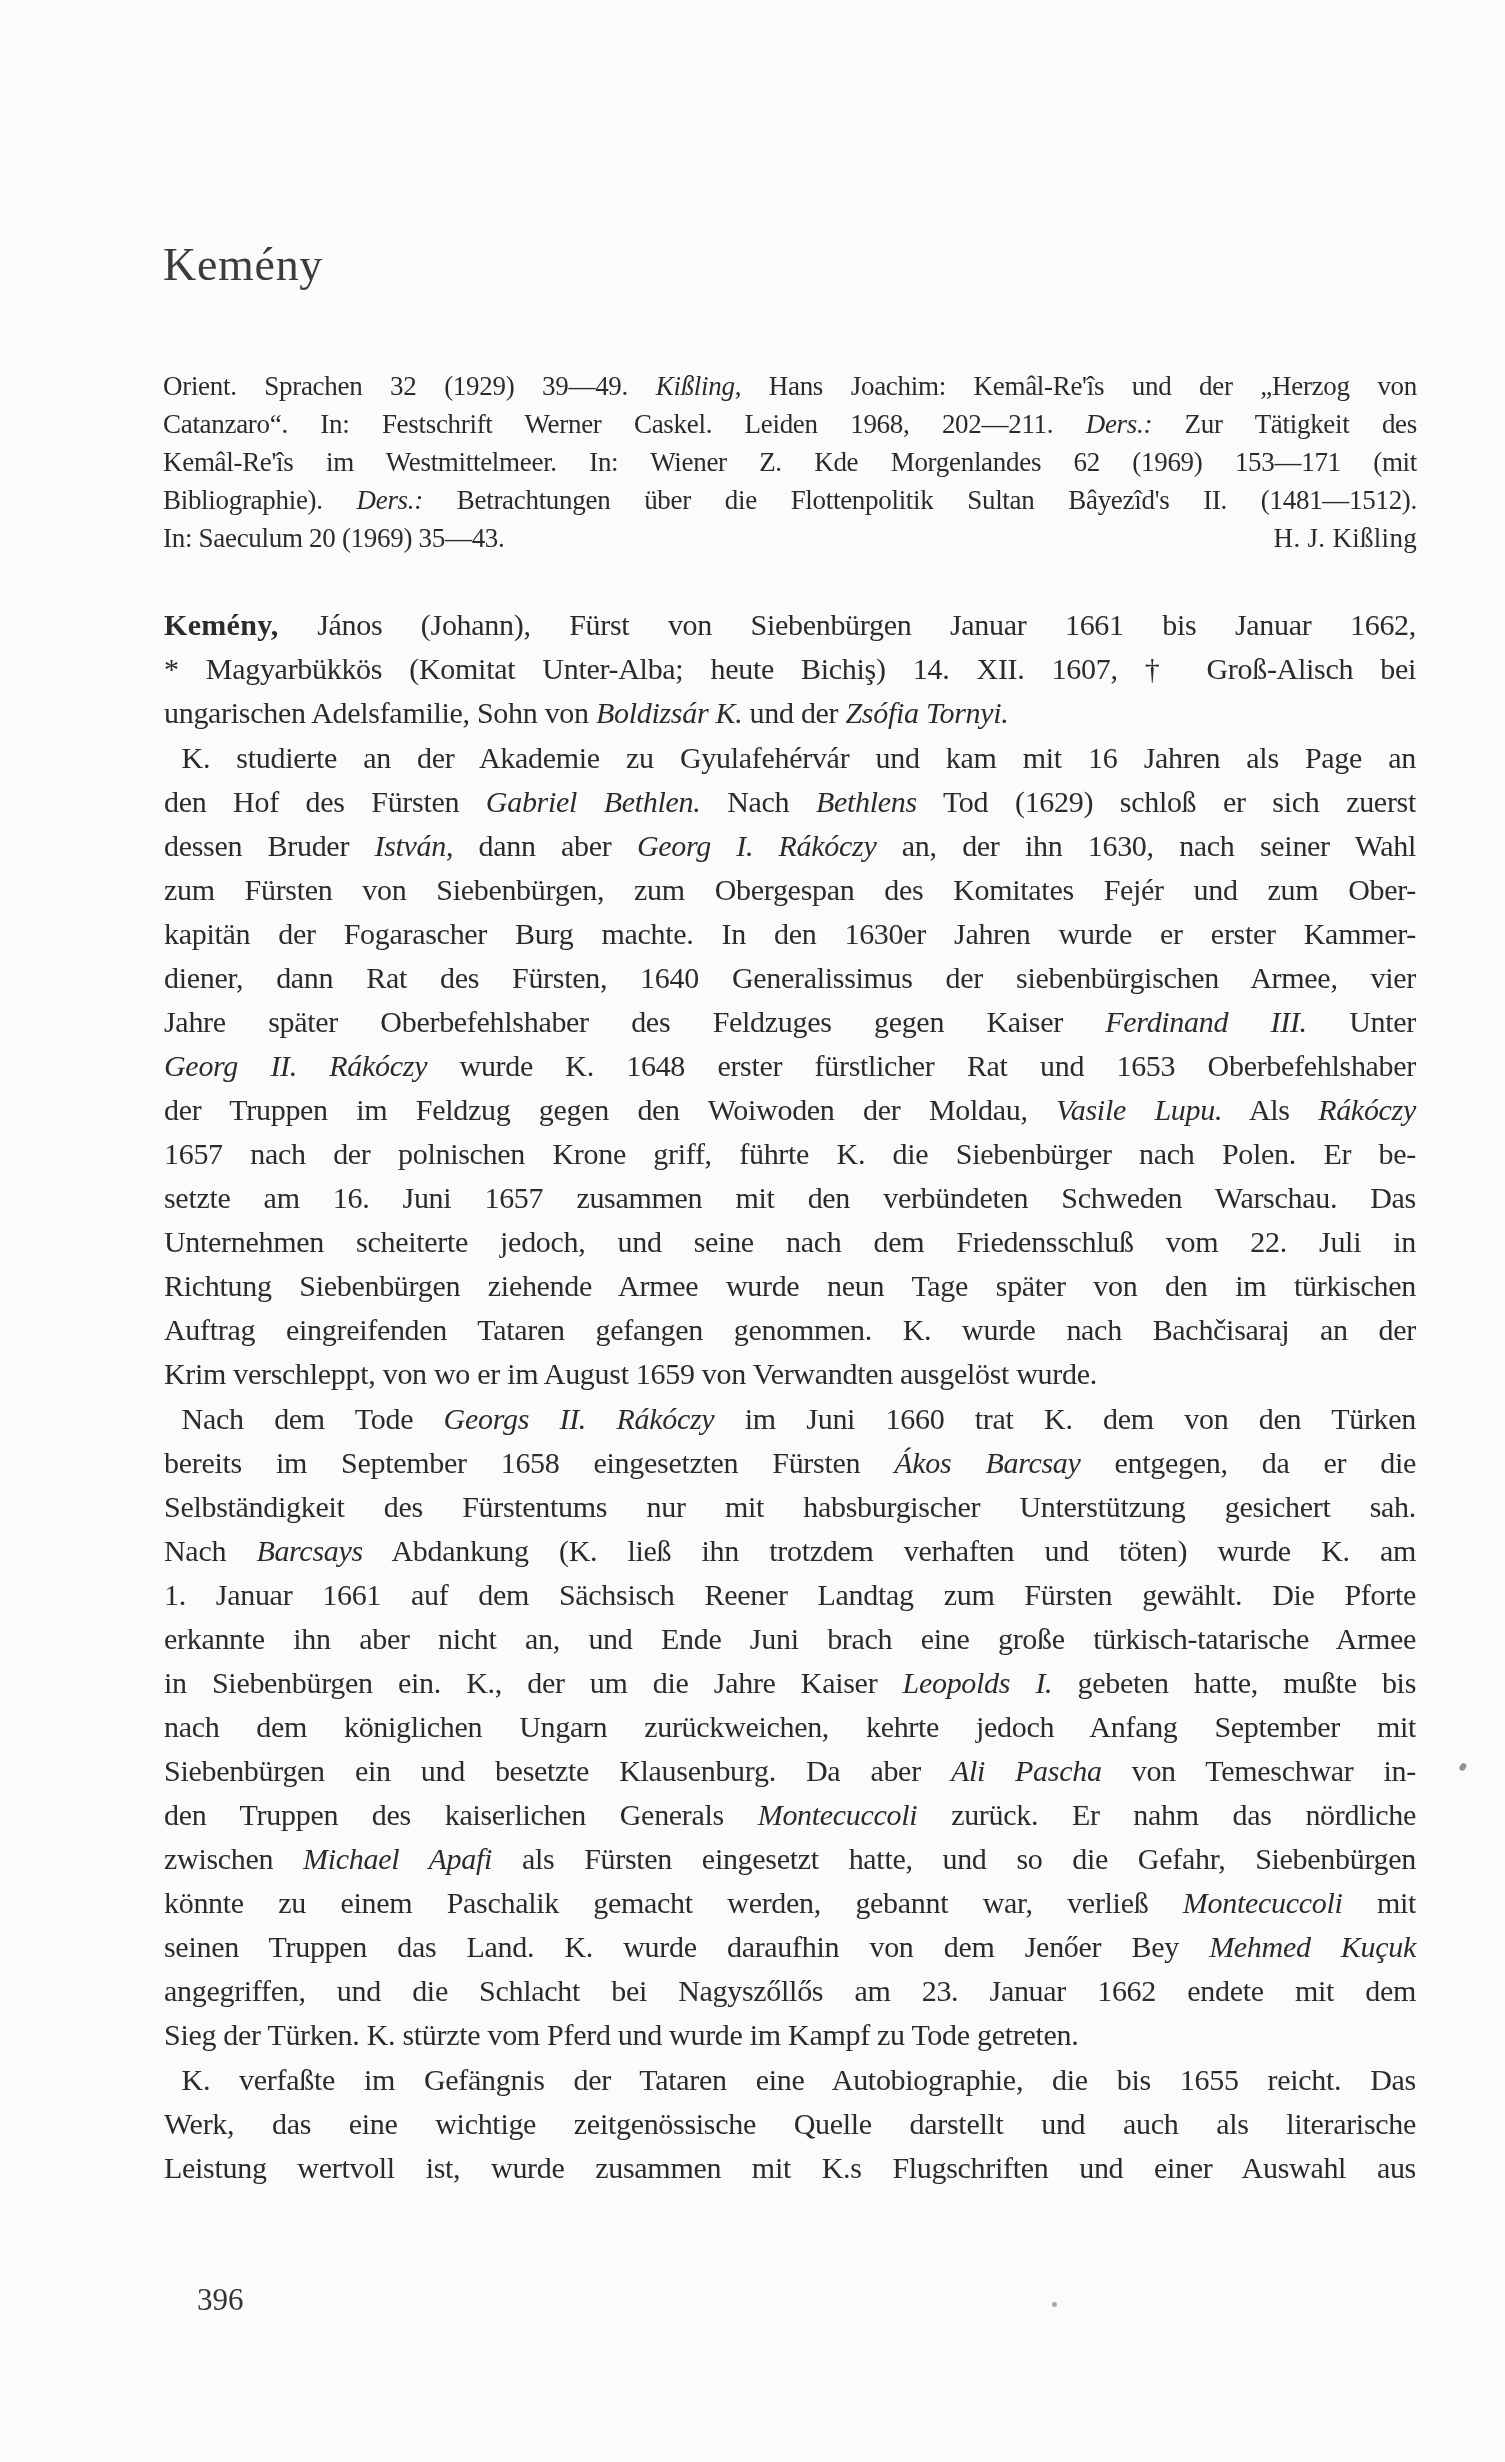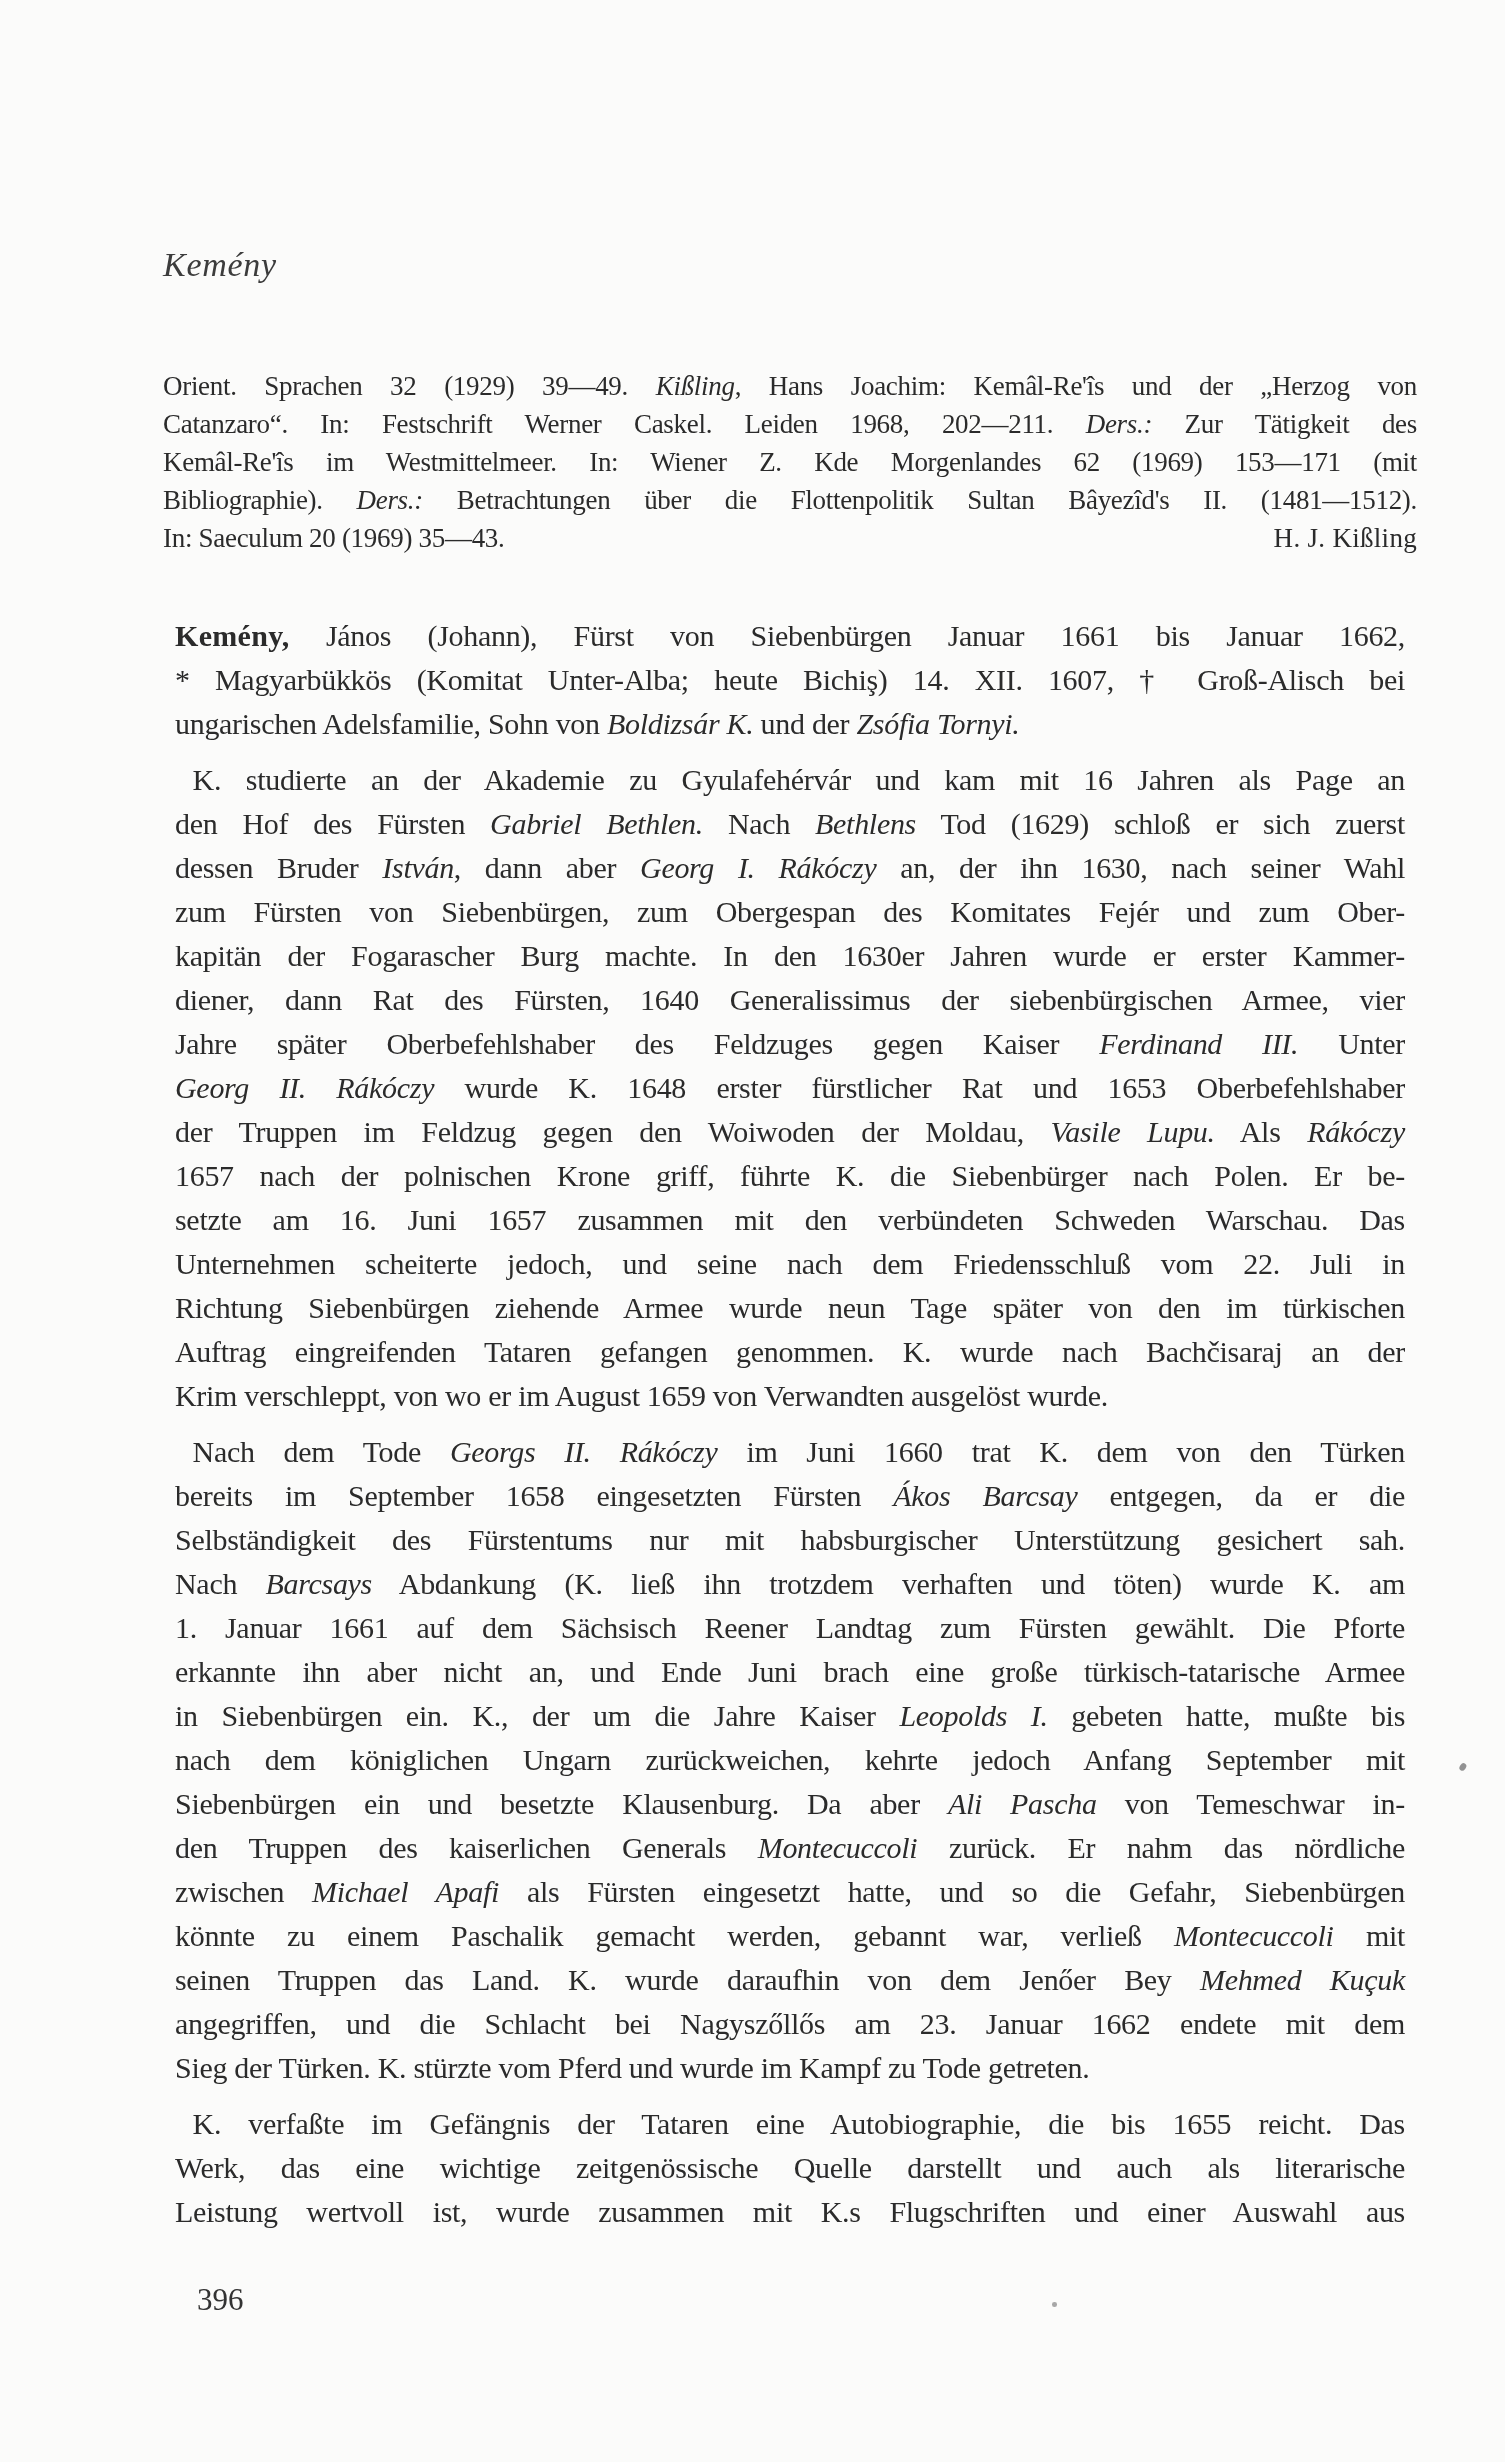--- a/index.html
+++ b/index.html
@@ -7,35 +7,35 @@
   .page{
     position:relative;
     width:1506px;height:2462px;
     background:#fbfbfa;
     font-family:"Liberation Serif","DejaVu Serif",serif;
     color:#2b2b2b;
     overflow:hidden;
   }
   .running-head{
     position:absolute;left:163px;top:244px;
-    font-style:italic;font-size:34px;line-height:42px;
+    font-size:46px;line-height:42px;
     color:#3c3c3c;letter-spacing:0.7px;
   }
   .biblio{
     position:absolute;left:163px;top:334px;width:1254px;
     font-size:27px;line-height:38px;letter-spacing:-0.3px;
     text-justify:inter-word;
     margin-top:33px;
   }
   .entry{
     position:absolute;left:163px;top:602px;width:1254px;
     font-size:30px;line-height:44px;letter-spacing:-0.3px;
     text-justify:inter-word;
   }
-  .para{margin:12px;padding:0;}
+  .para{margin:1px;padding:0;}
   .tl{text-align:justify;text-justify:inter-word;}
   .tl.j{text-align-last:justify;}
   .tl.ind{text-indent:17.6px;}
   .it{font-style:italic;}
   .bd{font-weight:700;letter-spacing:0.3px;}
   .sig{float:right;letter-spacing:0.3px;}
   .pagenum{
     position:absolute;left:161px;top:2282px;
     font-size:31px;color:#333;margin-left:36px;
   }

